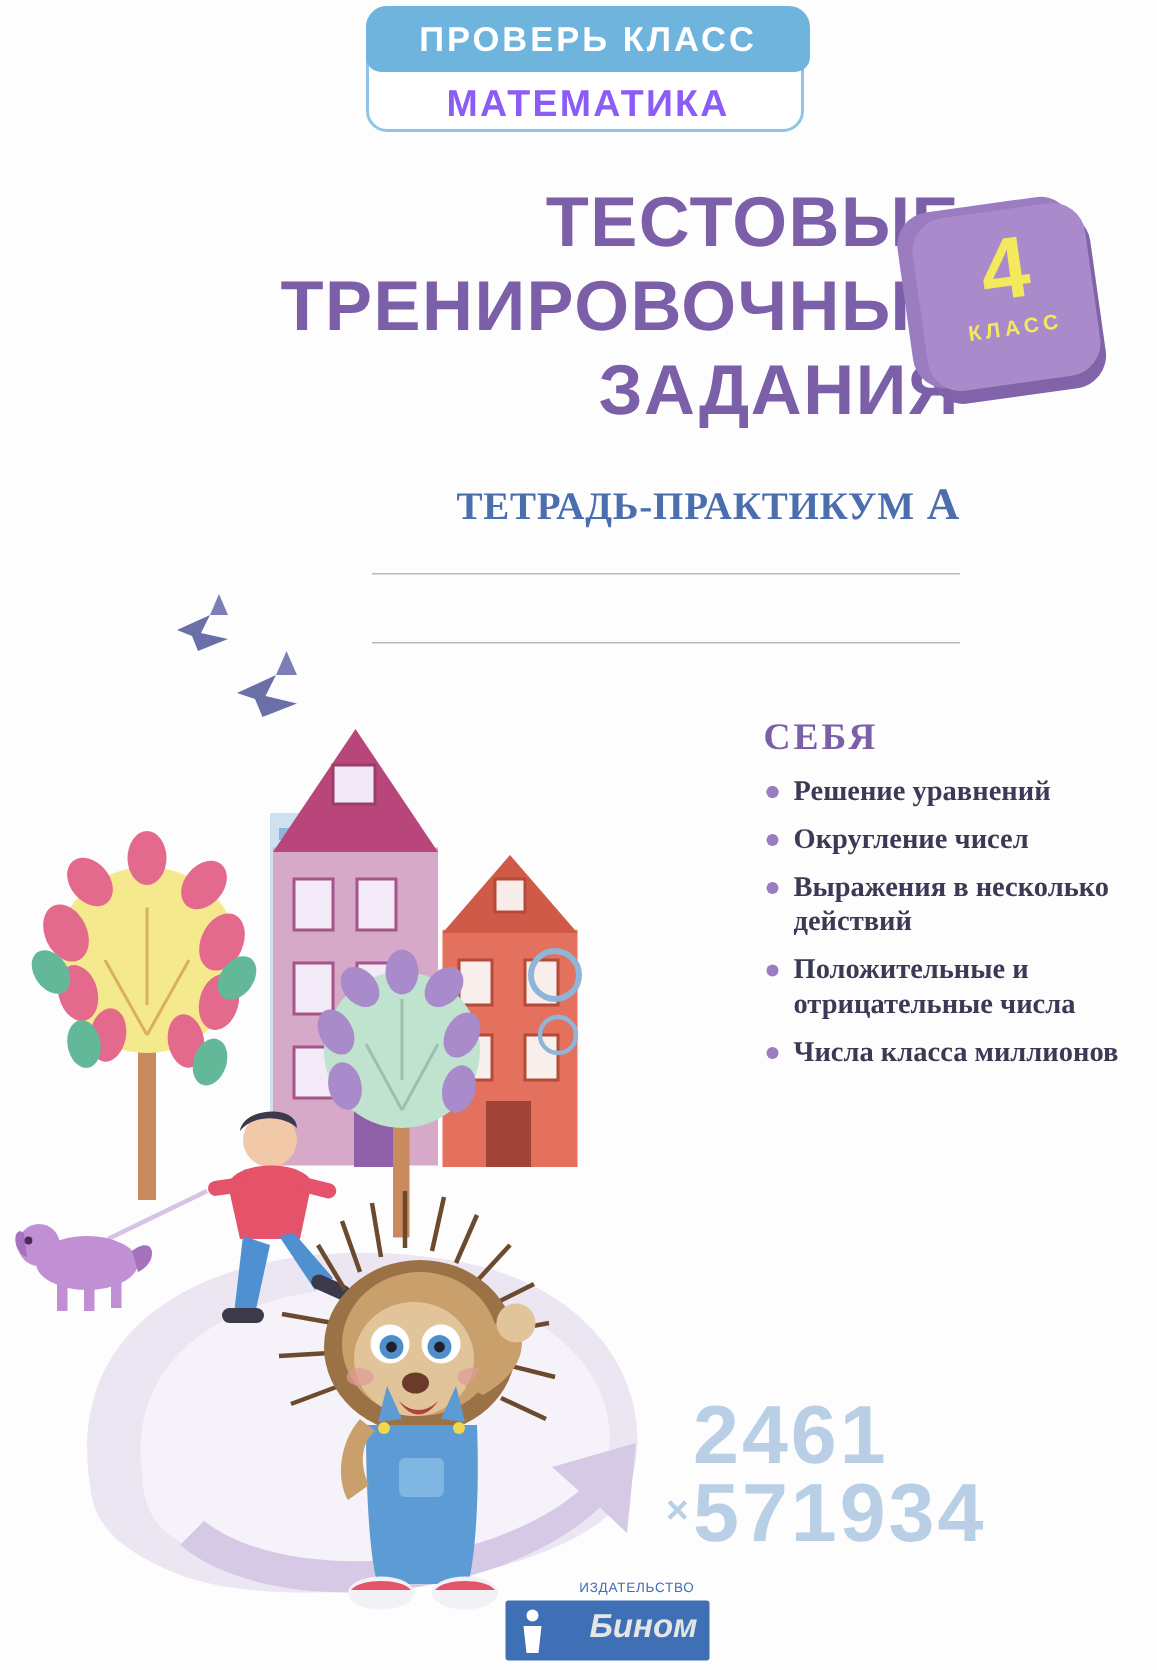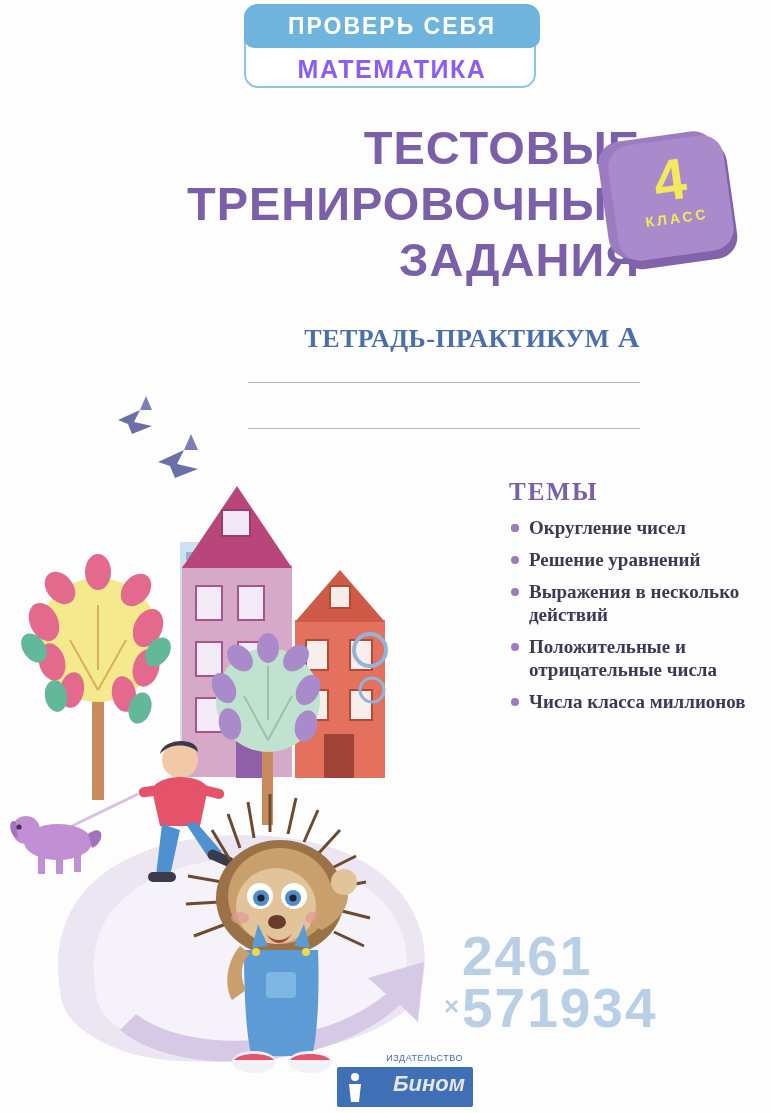--- a/index.html
+++ b/index.html
@@ -256,21 +256,21 @@
   }
 
   
   .illus { position: absolute; top: 390px; left: 0; width: 520px; height: 700px; }
 </style>
 </head>
 <body>
 
 <div class="banner">
   <div class="banner-top">
-    <span>ПРОВЕРЬ СЕБЯ</span>
+    <span>ПРОВЕРЬ КЛАСС</span>
   </div>
   <div class="banner-sub">МАТЕМАТИКА</div>
 </div>
 
 <div class="main-title">
   <div>Тестовые</div>
   <div>тренировочные</div>
   <div>задания</div>
 </div>
 
@@ -454,32 +454,32 @@
     <path d="M240 556 C 226 572, 224 596, 232 610 L 246 600 C 240 588, 240 572, 250 564 Z" fill="#c9a06c"></path>
 
     <ellipse cx="254" cy="672" rx="22" ry="11" fill="#f2f2f6"></ellipse>
     <ellipse cx="310" cy="672" rx="22" ry="11" fill="#f2f2f6"></ellipse>
     <path d="M234 670 C 240 662, 268 662, 274 670 Z" fill="#e4536a"></path>
     <path d="M290 670 C 296 662, 324 662, 330 670 Z" fill="#e4536a"></path>
   </g>
 </svg>
 
 <div class="topics">
-  <div class="topics-head">ТЕМЫ</div>
+  <div class="topics-head">СЕБЯ</div>
 
   <div class="topic">
     <span class="dot"></span>
+  </div>
+  <div class="topic">
+    <span class="dot"></span>
+    <span>Решение уравнений</span>
   </div>
   <div class="topic">
     <span class="dot"></span>
     <span>Округление чисел</span>
-  </div>
-  <div class="topic">
-    <span class="dot"></span>
-    <span>Решение уравнений</span>
   </div>
   <div class="topic">
     <span class="dot"></span>
     <span>Выражения в несколько действий</span>
   </div>
   <div class="topic">
     <span class="dot"></span>
     <span>Положительные и отрицательные числа</span>
   </div>
   <div class="topic">

